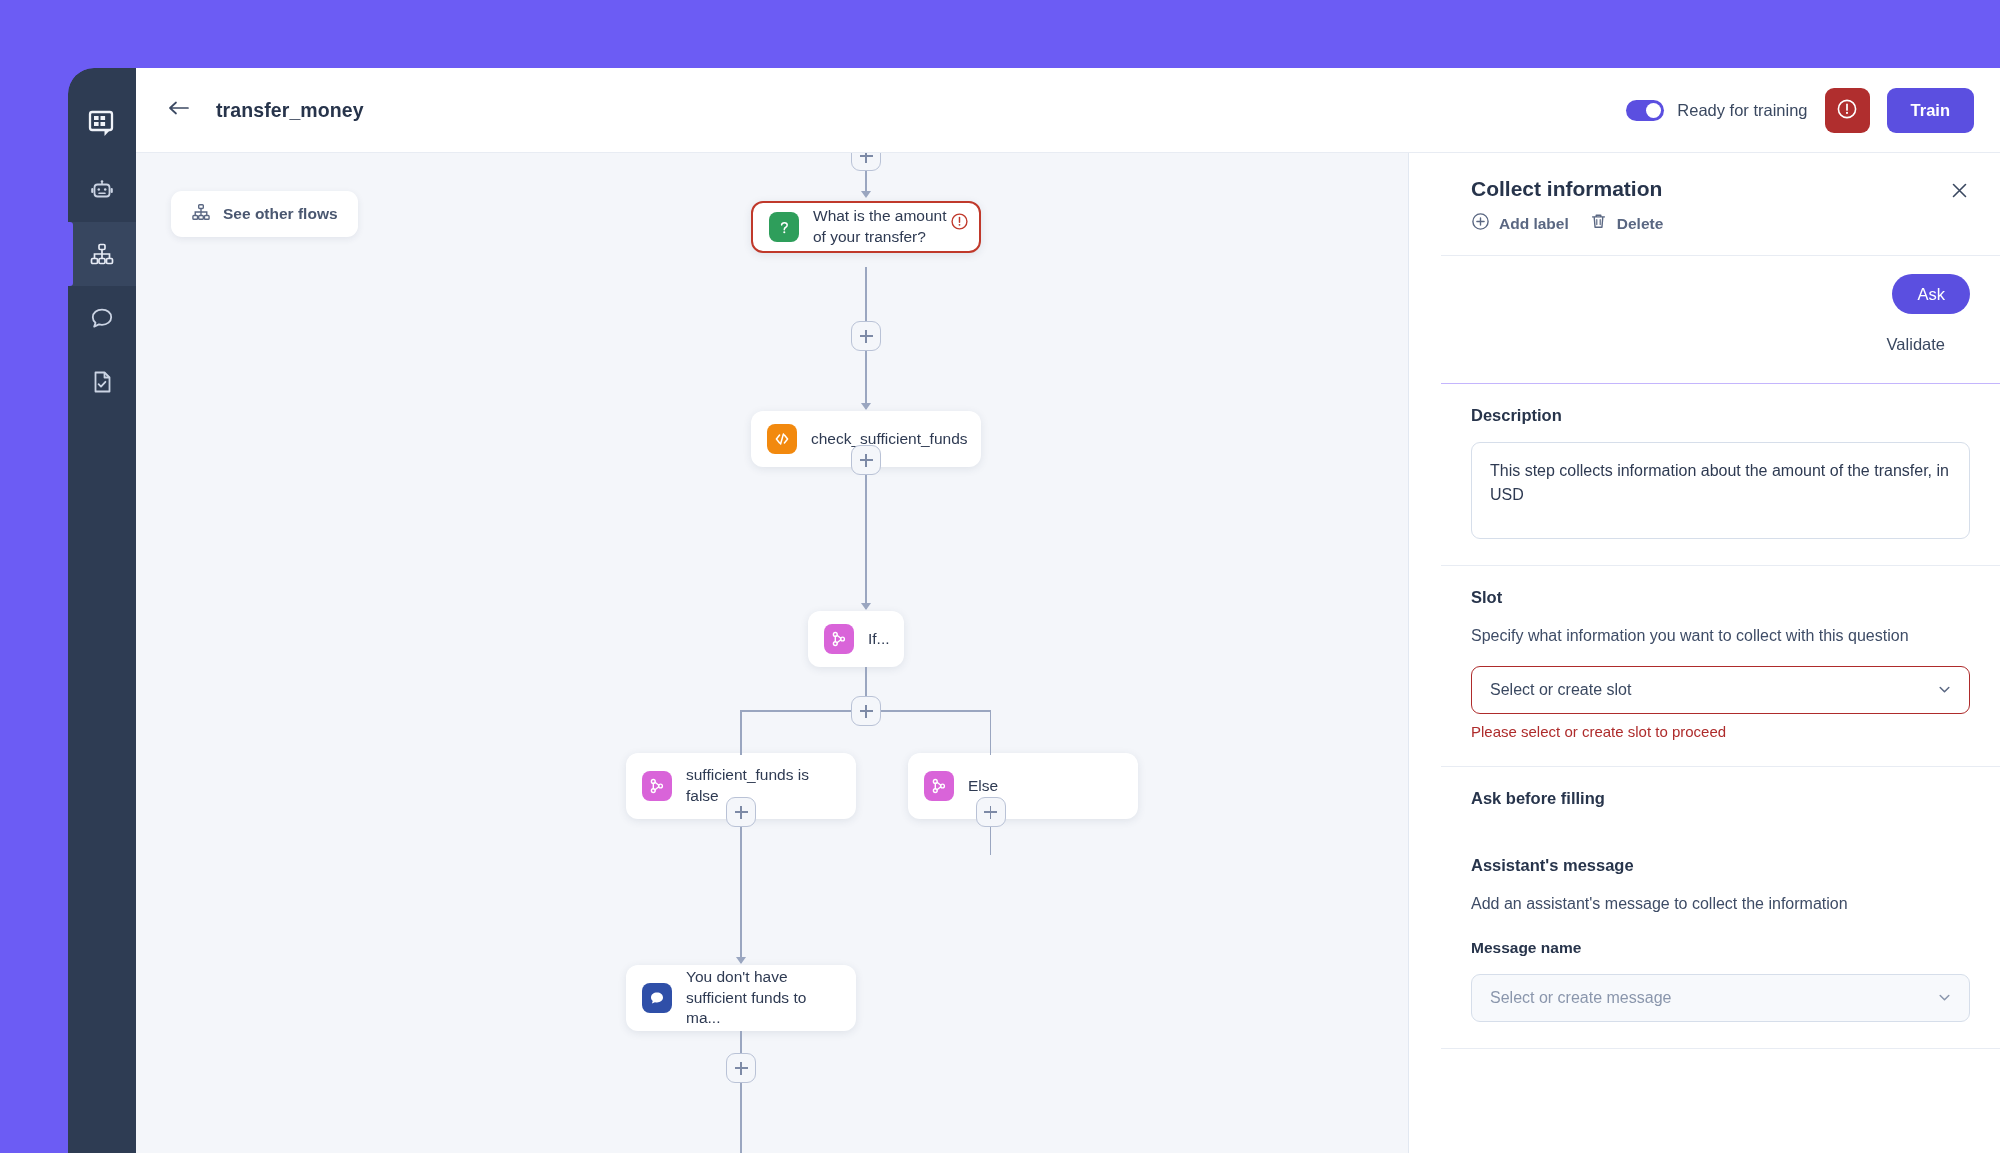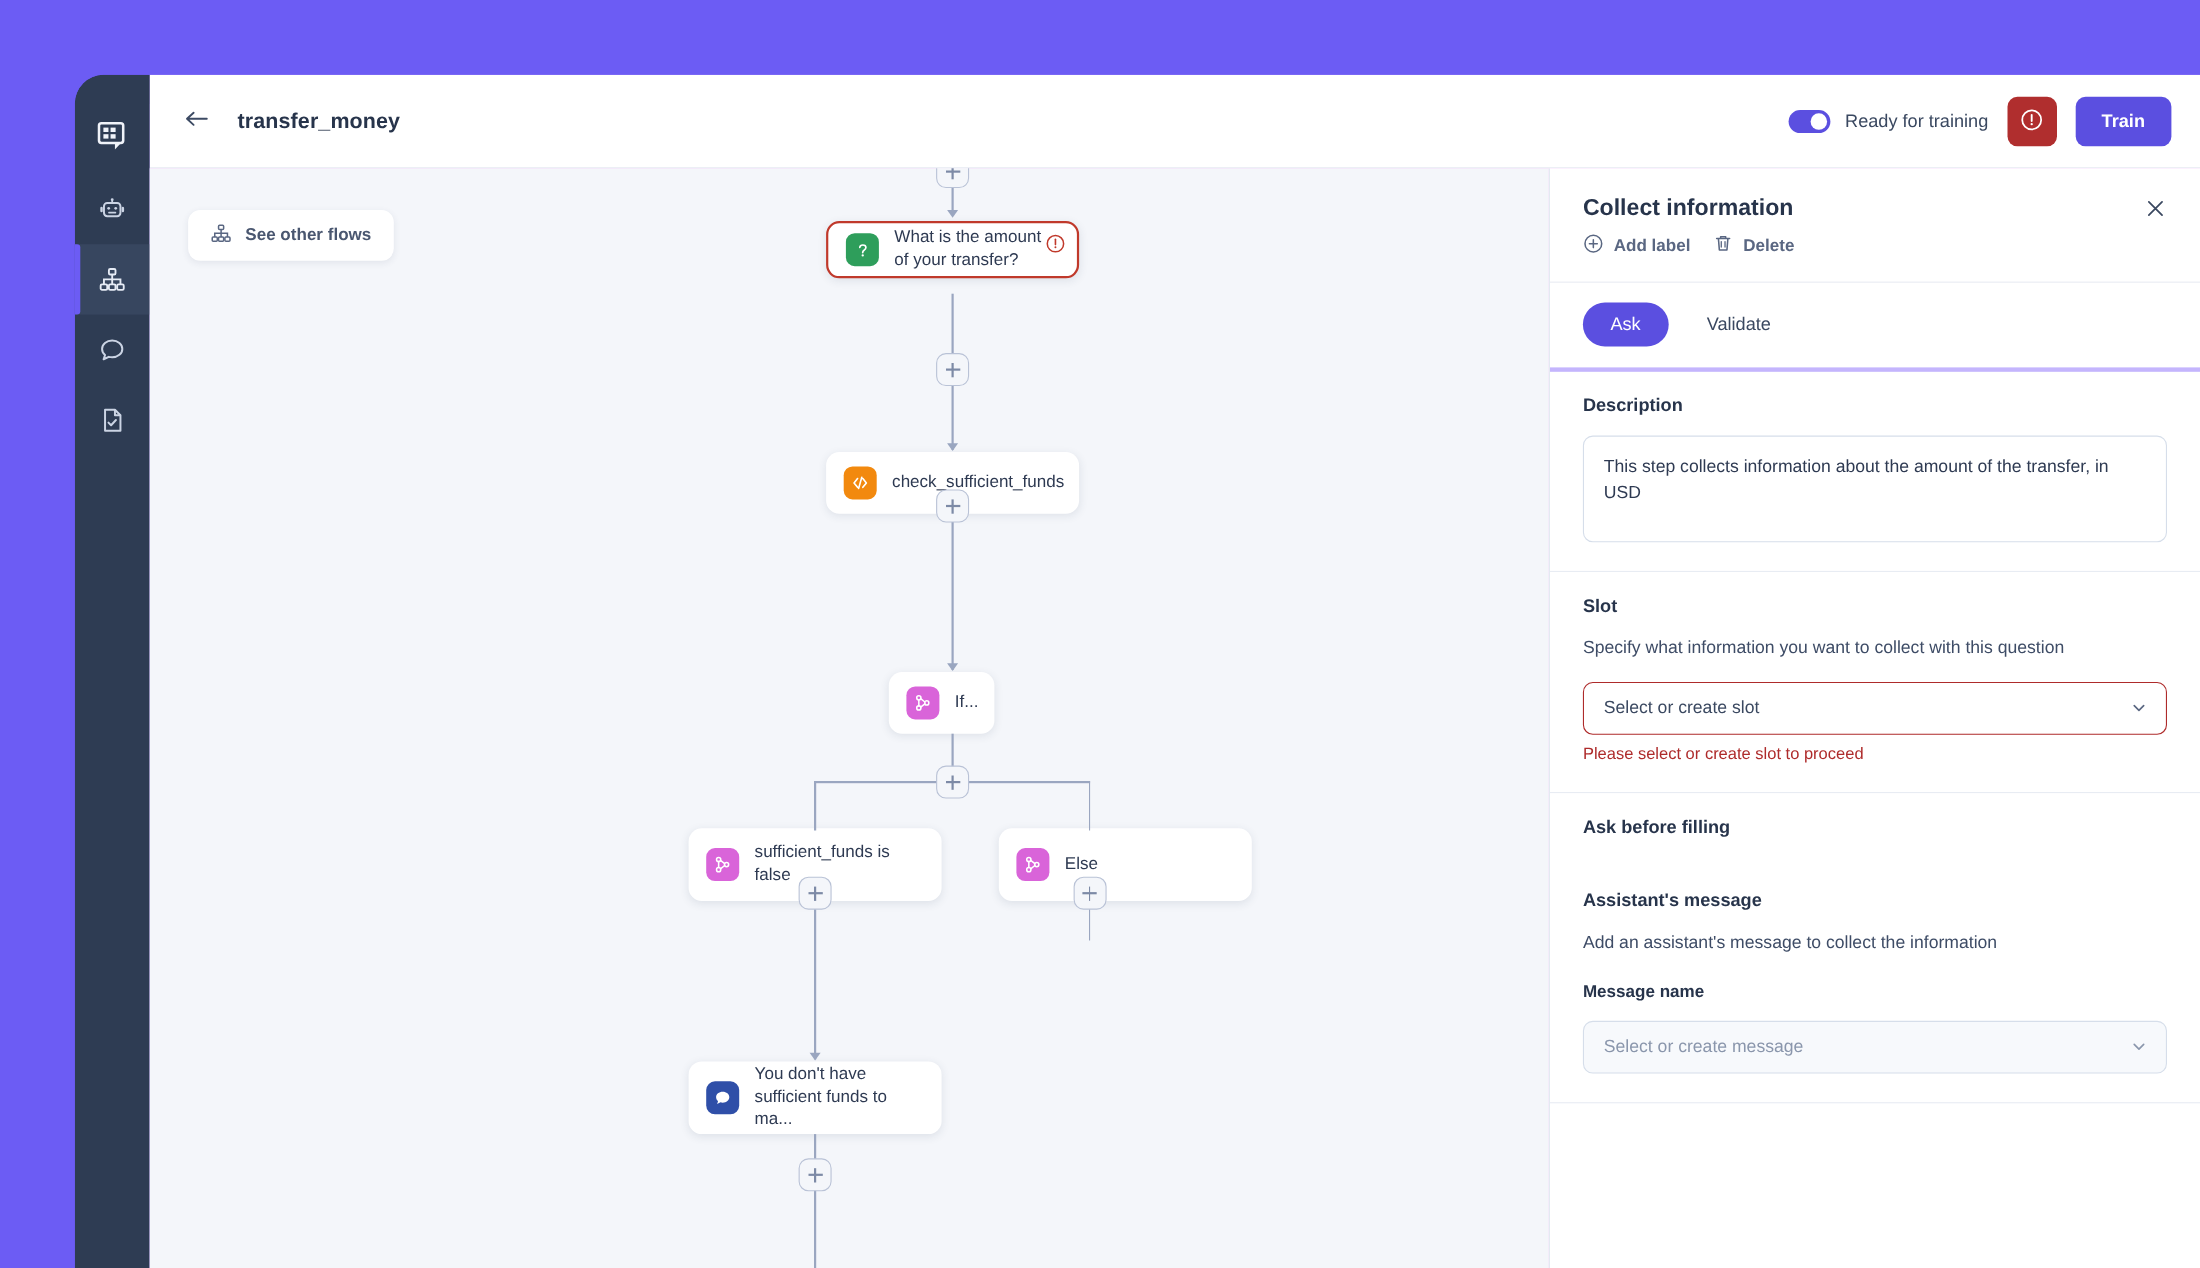--- a/index.html
+++ b/index.html
@@ -42,21 +42,21 @@
     background: #6C5CF4;
     border-top-right-radius: 3px; border-bottom-right-radius: 3px;
   }
   .rail-item svg { display: block; }
 
   
   .main {
     flex: 1 1 auto;
     display: flex; flex-direction: column;
     min-width: 0;
-    background: #f0abfc;
+    background: #eab308;
   }
 
   
   .topbar {
     height: 85px; flex: 0 0 85px;
     background: #FFFFFF;
     display: flex; align-items: center;
     padding: 0 26px 0 28px;
     border-bottom: 1px solid #E8ECF3;
   }
@@ -185,20 +185,21 @@
     border-top: 7px solid #9AA6C0;
   }
 
   
   .panel {
     flex: 0 0 592px; width: 592px;
     background: #FFFFFF;
     border-left: 1px solid #E2E8F1;
     display: flex; flex-direction: column;
     overflow: hidden;
+    padding-left: 32px;
   }
   .panel-head {
     padding: 24px 30px 20px 30px;
     border-bottom: 1px solid #E8ECF3;
     position: relative;
   }
   .panel-title {
     font-size: 21px; font-weight: bold; color: #27344B;
   }
   .panel-actions {
@@ -211,23 +212,24 @@
   .panel-action span {
     font-size: 15.5px; color: #5A6782; font-weight: bold;
   }
   .close-x {
     position: absolute; right: 28px; top: 26px;
     width: 26px; height: 26px; cursor: pointer;
     display: flex; align-items: center; justify-content: center;
   }
 
   .panel-tabs {
-    display: flex; align-items: flex-start; gap: 10px;
+    display: flex; align-items: flex-end; gap: 10px;
     padding: 18px 30px 19px 30px;
-    border-bottom: 4px solid #c4b5fd;
+    border-bottom: 1px solid #c4b5fd;
+    flex-direction: column;
   }
   .tab {
     height: 40px; padding: 0 25px; border-radius: 20px;
     display: flex; align-items: center;
     font-size: 16.5px; color: #3A4860; cursor: pointer;
     font-weight: normal;
   }
   .tab.active { background: #5B4FE0; color: #fff; font-weight: normal; }
 
   .section {

